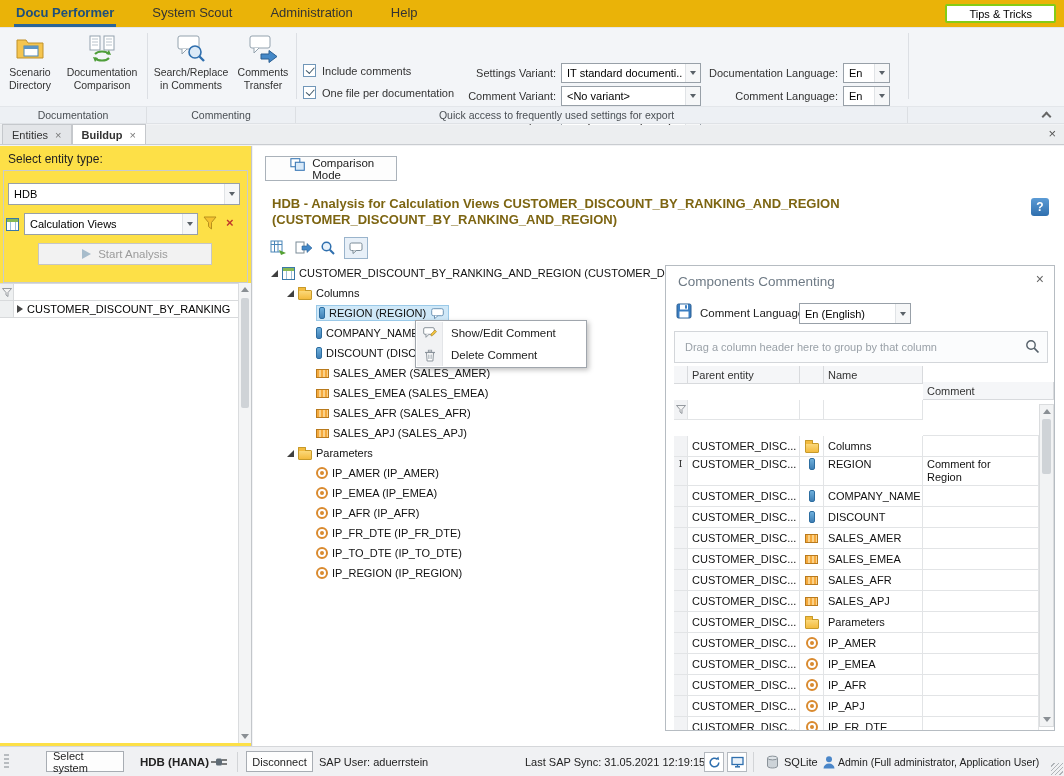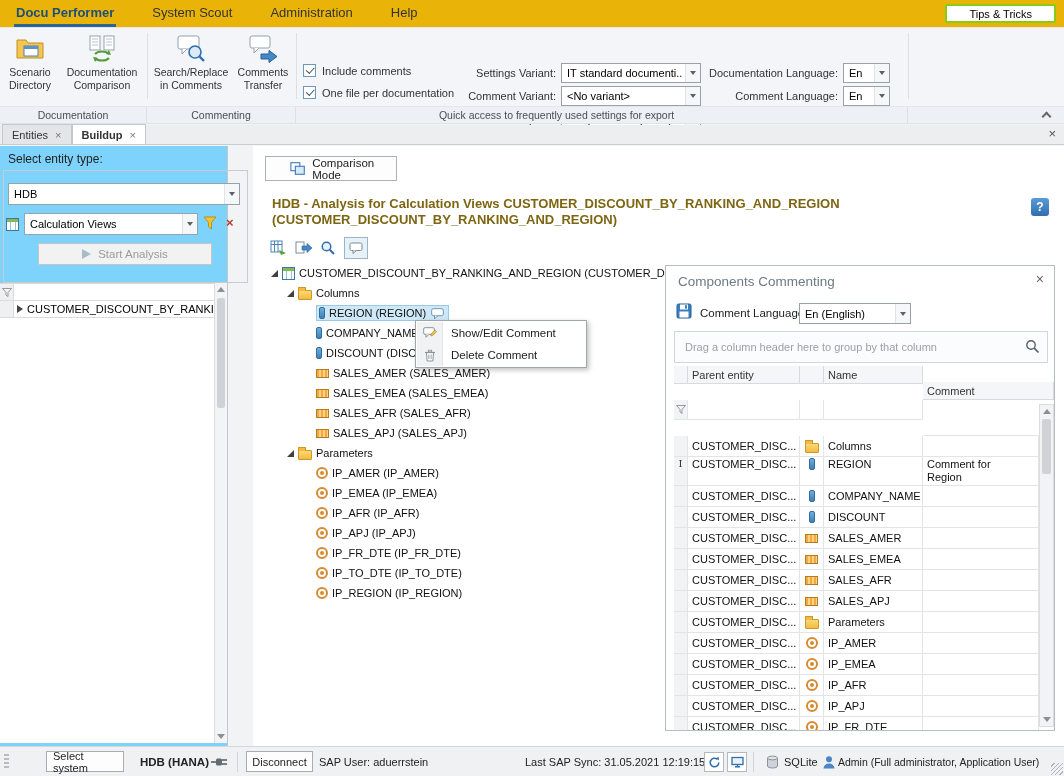--- a/index.html
+++ b/index.html
@@ -32,40 +32,40 @@
   .chev-up { position:absolute; right:14px; top:6px; width:7px; height:7px; border:solid #666; border-width:2px 2px 0 0; transform:rotate(-45deg); }
 
   
   .tabrow { position:absolute; left:0; top:125px; width:100%; height:20px; background:#eceef0; border-bottom:1px solid #c9ccd0; display:flex; align-items:flex-end; padding-left:2px; }
   .tab { height:20px; display:flex; align-items:center; gap:7px; padding:0 9px; font-size:11px; border:1px solid #c5c8cc; border-bottom:none; background:#e3e5e8; color:#333; }
   .tab.active { background:#fff; font-weight:bold; }
   .tab .x { color:#777; font-size:11px; font-weight:normal; }
   .tabrow-close { position:absolute; right:8px; top:1px; color:#555; font-size:13px; }
 
   
-  .left-panel { position:absolute; left:0; top:146px; width:228px; height:600px; background:#7dd3fc; border-right:1px solid #c3c6ca; }
+  .left-panel { position:absolute; left:0; top:146px; width:252px; height:600px; background:#fde047; border-right:1px solid #c3c6ca; }
   .lp-title { position:absolute; left:8px; top:6px; font-size:12px; color:#222; }
   .lp-box { position:absolute; left:3px; top:24px; width:245px; height:113px; border:1px solid #c8cbce; }
   .lp-start { position:absolute; left:38px; top:97px; width:174px; height:22px; background:#f2f2f2; border:1px solid #c6c6c6; color:#9b9b9b; font-size:11.5px; display:flex; align-items:center; justify-content:center; gap:7px; }
   .play { width:0; height:0; border-left:9px solid #a7bcCB; border-left-color:#a7bccb; border-top:5.5px solid transparent; border-bottom:5.5px solid transparent; }
   .lp-gridbg { position:absolute; left:0; top:137px; right:13px; bottom:3px; background:#fff; border-top:1px solid #d8dadc; }
   .lp-row { display:flex; height:17px; border-bottom:1px solid #d8dadc; background:#fff; }
   .lp-ind { width:14px; background:#eef0f1; border-right:1px solid #d8dadc; display:flex; align-items:center; justify-content:center; flex:none; }
   .lp-cell { flex:1; display:flex; align-items:center; padding:0 3px; font-size:11px; overflow:hidden; white-space:nowrap; gap:4px; }
   .tri-right { width:0; height:0; border-left:6px solid #444; border-top:4px solid transparent; border-bottom:4px solid transparent; flex:none; }
   .vscroll { background:#f3f4f5; border-left:1px solid #dadcde; }
   .lp-scroll { position:absolute; right:0; top:137px; bottom:3px; width:13px; }
   .tri-up { width:0; height:0; border-bottom:5px solid #8a8f94; border-left:4px solid transparent; border-right:4px solid transparent; }
   .tri-down { width:0; height:0; border-top:5px solid #8a8f94; border-left:4px solid transparent; border-right:4px solid transparent; }
   .sarr { position:absolute; left:0; width:100%; height:13px; display:flex; align-items:center; justify-content:center; }
   .sthumb { position:absolute; left:2px; right:2px; background:#cfd3d7; border-radius:2px; }
 
   
   .main { position:absolute; left:253px; top:146px; width:811px; height:600px; background:#fff; overflow:hidden; }
-  .cmp-btn { position:absolute; left:12px; top:10px; width:132px; height:25px; border:1px solid #aab2ba; background:#fdfdfd; display:flex; align-items:center; gap:7px; padding-left:24px; font-size:11.5px; color:#222; }
+  .cmp-btn { position:absolute; left:12px; top:10px; width:132px; height:25px; border:1px solid #aab2ba; background:#fdfdfd; display:flex; gap:7px; padding-left:24px; font-size:11.5px; color:#222; }
   .main-title { position:absolute; left:19px; top:50px; width:758px; font-size:13px; font-weight:bold; color:#7d6512; line-height:16px; }
   .help-btn { position:absolute; right:15px; top:52px; width:18px; height:18px; background:linear-gradient(#5b9bd5,#2f6fae); color:#fff; font-weight:bold; font-size:12px; border-radius:3px; display:flex; align-items:center; justify-content:center; }
   .ttool { position:absolute; left:17px; top:91px; display:flex; align-items:center; gap:8px; }
   .tbox { width:24px; height:22px; border:1px solid #9ab4cc; background:#e8f0f8; display:flex; align-items:center; justify-content:center; }
 
   .tree { position:absolute; left:16px; top:117px; width:720px; }
   .trow { display:flex; align-items:center; height:20px; font-size:11px; color:#111; white-space:nowrap; }
   .exp-open { width:0; height:0; border-bottom:7px solid #404040; border-left:7px solid transparent; margin-right:4px; flex:none; }
   .spc { width:11px; flex:none; }
   .ticon { display:flex; margin-right:4px; flex:none; align-items:center; }
@@ -438,27 +438,20 @@
         <span class="ticon">
             <span class="ic-par"></span>
           </span>
         <span>IP_AFR (IP_AFR)</span>
       </div>
       <div class="trow" style="padding-left:36px">
         <span class="spc"></span>
         <span class="ticon">
             <span class="ic-par"></span>
           </span>
-        <span>IP_APJ (IP_APJ)</span>
-      </div>
-      <div class="trow" style="padding-left:36px">
-        <span class="spc"></span>
-        <span class="ticon">
-            <span class="ic-par"></span>
-          </span>
         <span>IP_FR_DTE (IP_FR_DTE)</span>
       </div>
       <div class="trow" style="padding-left:36px">
         <span class="spc"></span>
         <span class="ticon">
             <span class="ic-par"></span>
           </span>
         <span>IP_TO_DTE (IP_TO_DTE)</span>
       </div>
       <div class="trow" style="padding-left:36px">

